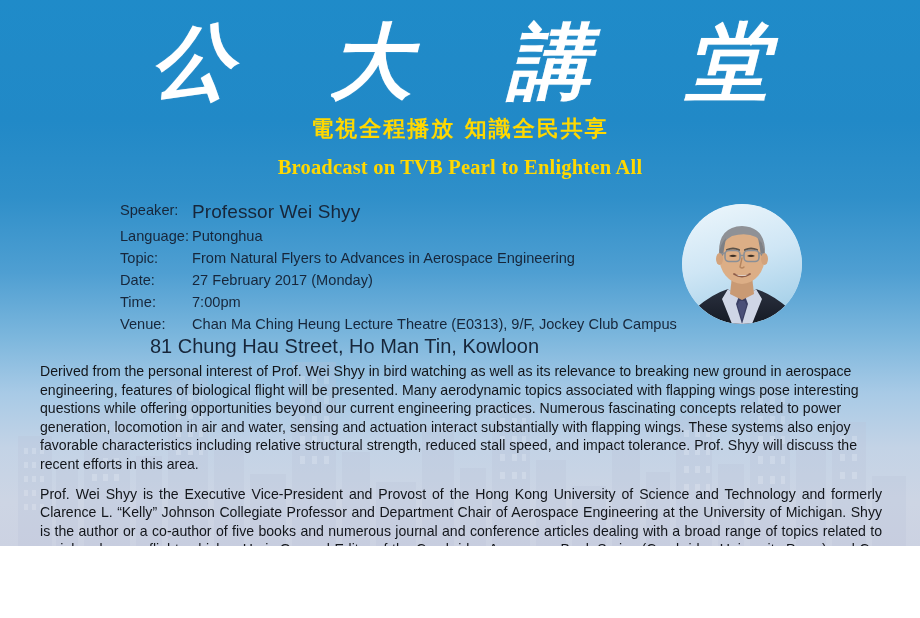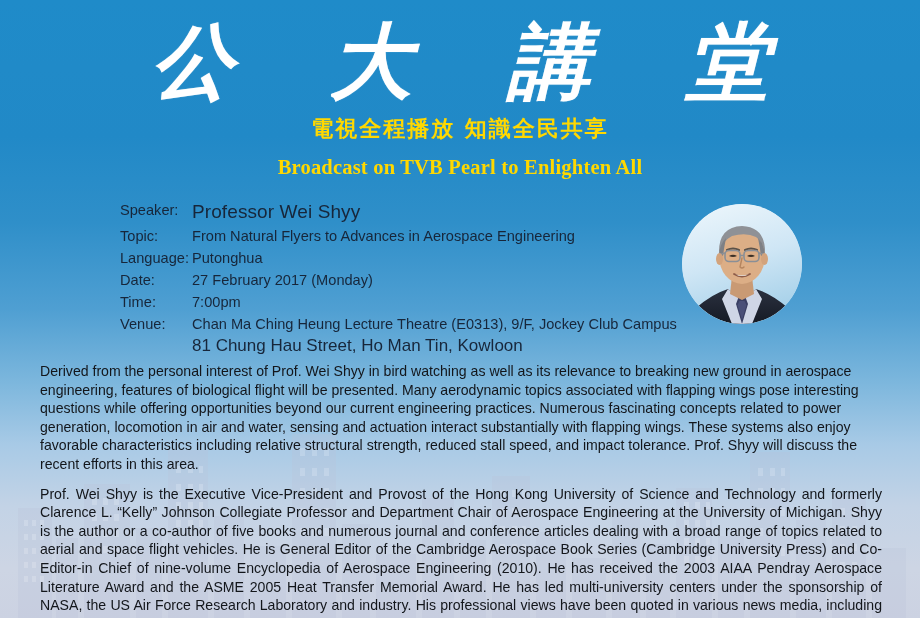--- a/index.html
+++ b/index.html
@@ -3,21 +3,21 @@
 <meta charset="utf-8">
 <style>
   html, body {
     margin: 0;
     padding: 0;
     background: #ffffff;
   }
   #poster {
     position: relative;
     width: 920px;
-    height: 618px;
+    height: 546px;
     overflow: hidden;
     font-family: "Liberation Sans", "DejaVu Sans", sans-serif;
     background: linear-gradient(to bottom,
         #1f8bc9 0%,
         #2189c7 22%,
         #2f8fc9 36%,
         #4f9fd2 50%,
         #7db7dd 62%,
         #a8cae6 72%,
         #c3d3e6 82%,
@@ -102,23 +102,23 @@
   .drow.speaker .dval {
     font-size: 19px;
     line-height: 24px;
     font-weight: 400;
     letter-spacing: 0.1px;
   }
   .drow.speaker .dlabel {
     font-size: 14.6px;
   }
   .dcont {
-    margin-left: 72px;
+    margin-left: 30px;
     color: #17263a;
-    font-size: 17px;
+    font-size: 20px;
     line-height: 20px;
   }
 
   
   .portrait {
     position: absolute;
     left: 682px;
     top: 204px;
     width: 120px;
     height: 120px;
@@ -290,27 +290,27 @@
   </div>
 
   <div class="details">
 
     <div class="drow speaker">
       <span class="dlabel">Speaker:</span>
       <span class="dval">Professor Wei Shyy</span>
     </div>
 
     <div class="drow">
+      <span class="dlabel">Language:</span>
+      <span class="dval">Putonghua</span>
+    </div>
+
+    <div class="drow">
       <span class="dlabel">Topic:</span>
       <span class="dval">From Natural Flyers to Advances in Aerospace Engineering</span>
-    </div>
-
-    <div class="drow">
-      <span class="dlabel">Language:</span>
-      <span class="dval">Putonghua</span>
     </div>
 
     <div class="drow">
       <span class="dlabel">Date:</span>
       <span class="dval">27 February 2017 (Monday)</span>
     </div>
 
     <div class="drow">
       <span class="dlabel">Time:</span>
       <span class="dval">7:00pm</span>

